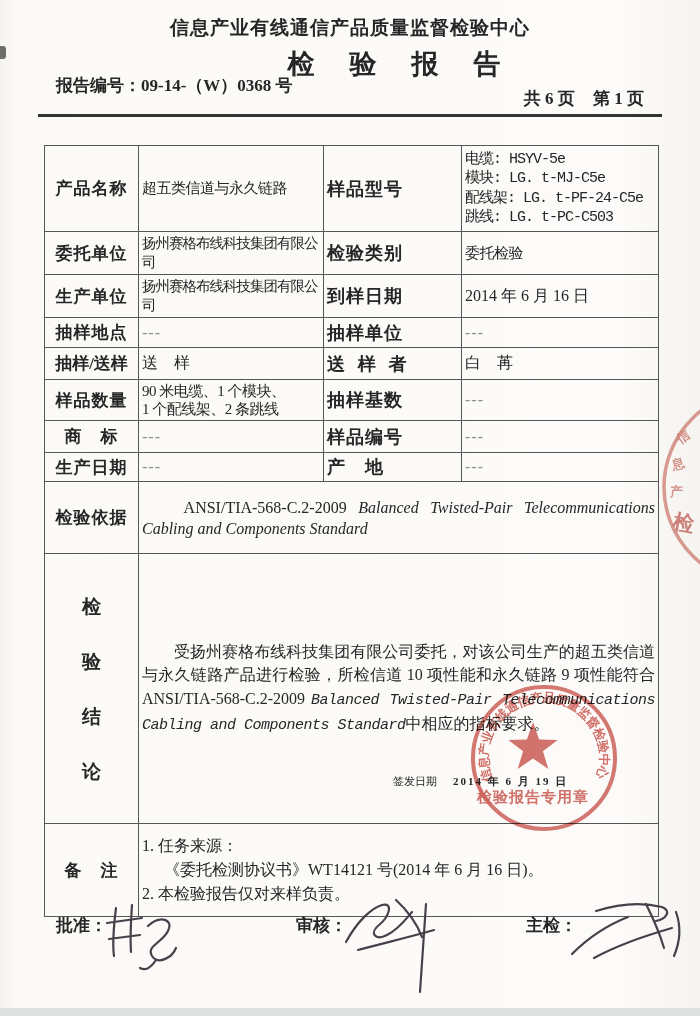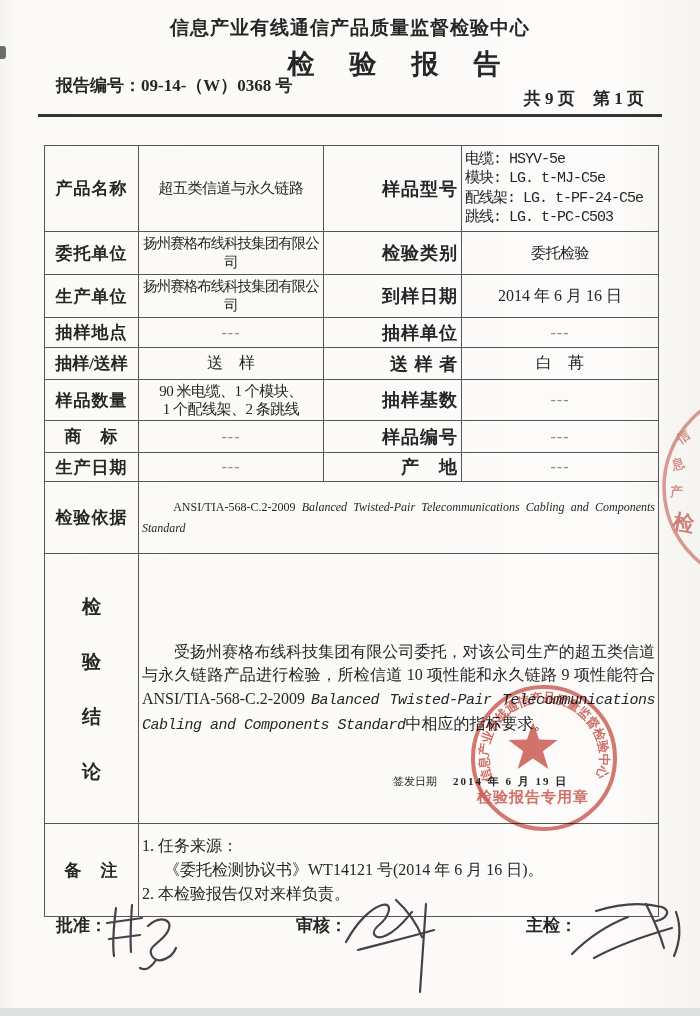--- a/index.html
+++ b/index.html
@@ -13,28 +13,28 @@
   .org-title{top:15px;left:0;width:100%;text-align:center;font-size:19px;font-weight:700;letter-spacing:1px;}
   .report-title{top:46px;left:0;width:100%;text-align:center;font-size:27px;font-weight:700;letter-spacing:4px;padding-left:46px;}
   .report-no{top:74px;left:56px;font-size:17px;font-weight:700;}
   .page-info{top:87px;right:56px;font-size:17px;font-weight:600;}
   .page-info span{margin-left:14px;}
   .divider{top:114px;left:38px;width:624px;height:3px;background:#343434;}
 
   table.doc{position:absolute;top:145px;left:44px;width:614px;border-collapse:collapse;table-layout:fixed;}
   table.doc td{border:1.6px solid #565656;vertical-align:middle;padding:2px 3px;overflow:hidden;}
   td.l1{text-align:center;font-weight:700;font-size:17px;letter-spacing:1px;}
-  td.l3{text-align:right;font-weight:700;font-size:18px;letter-spacing:1px;}
-  td.v{text-align:center;font-size:16px;}
+  td.l3{text-align:left;font-weight:700;font-size:18px;letter-spacing:1px;font-family:Liberation Mono, monospace;}
+  td.v{text-align:left;font-size:16px;}
   td.v.company{font-size:14.5px;letter-spacing:-1px;}
   td.v.tight{font-size:15px;letter-spacing:-0.5px;}
   .prelines{white-space:pre-line;}
   td.model{text-align:left;font-size:15px;line-height:19.5px;padding-left:15px;font-family:"Liberation Mono","DejaVu Sans Mono",monospace;letter-spacing:-1px;}
   .dash{color:#8f8f87;letter-spacing:1px;font-size:15px;}
-  td.basis-cell{font-size:12px;line-height:21px;padding:4px 24px;text-align:justify;text-indent:2.6em;vertical-align:middle;margin-left:20px;}
+  td.basis-cell{font-size:16px;line-height:21px;padding:4px 24px;text-align:justify;text-indent:2.6em;vertical-align:middle;margin-left:20px;}
   .en-serif{font-style:italic;}
   td.concl-label{text-align:center;font-weight:700;font-size:19px;line-height:55px;white-space:pre-line;}
   td.concl-cell{vertical-align:top;padding:34px 22px 0 24px;position:relative;}
   .concl-text{font-size:16px;line-height:23.5px;text-indent:2em;text-align:justify;}
   .en-mono{font-style:italic;font-family:"Liberation Mono","DejaVu Sans Mono",monospace;font-size:15px;letter-spacing:-0.5px;}
   .sign-date{position:absolute;left:254px;top:220px;font-size:11px;white-space:nowrap;}
   .sign-date .val{margin-left:16px;font-weight:600;letter-spacing:2px;}
   td.notes-cell{vertical-align:middle;padding:6px 10px 6px 14px;font-size:16px;line-height:24px;}
   .note-indent{padding-left:22px;}
 
@@ -45,21 +45,21 @@
   .edge-mark{top:46px;left:0;width:6px;height:13px;background:#4a4a4a;border-radius:0 3px 3px 0;opacity:.8;}
   .bottom-strip{left:0;bottom:0;width:700px;height:8px;background:#dde1df;}
 </style>
 </head>
 <body>
 
 <div class="abs org-title">信息产业有线通信产品质量监督检验中心</div>
 <div class="abs report-title">检　验　报　告</div>
 <div class="abs report-no">报告编号：09-14-（W）0368 号</div>
 <div class="abs page-info">
-  <span>共 9 页</span>
+  <span>共 6 页</span>
   <span>第 1 页</span>
 </div>
 <div class="abs divider"></div>
 <div class="abs edge-mark"></div>
 
 <table class="doc">
   <colgroup>
       <col style="width:94px">
       <col style="width:185px">
       <col style="width:138px">

